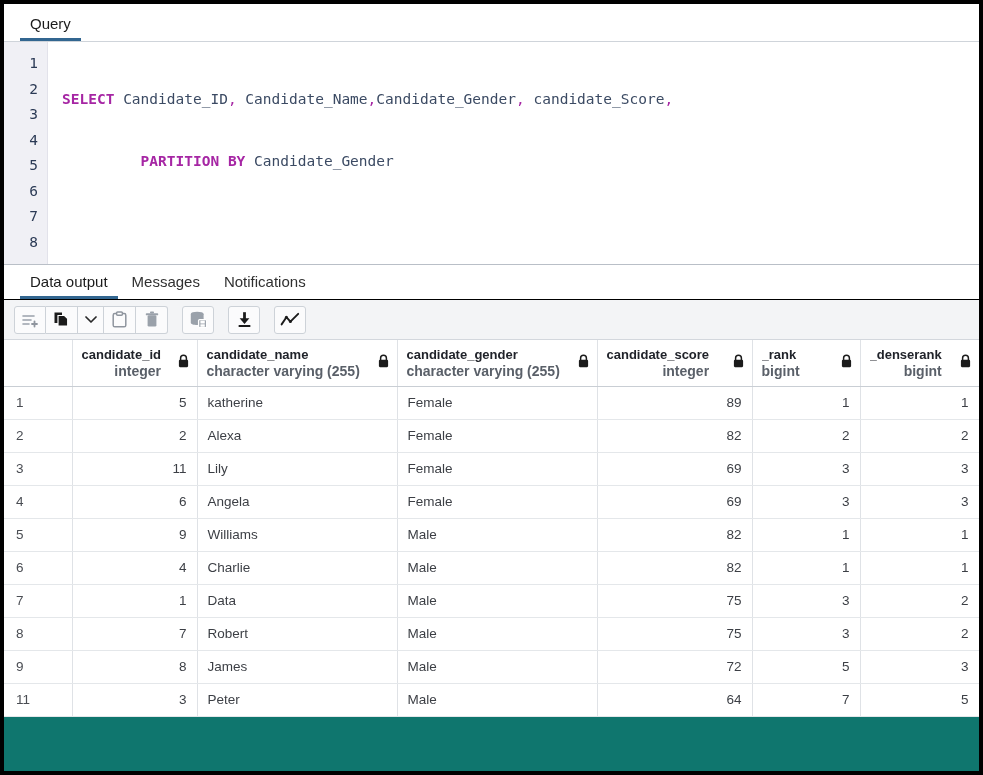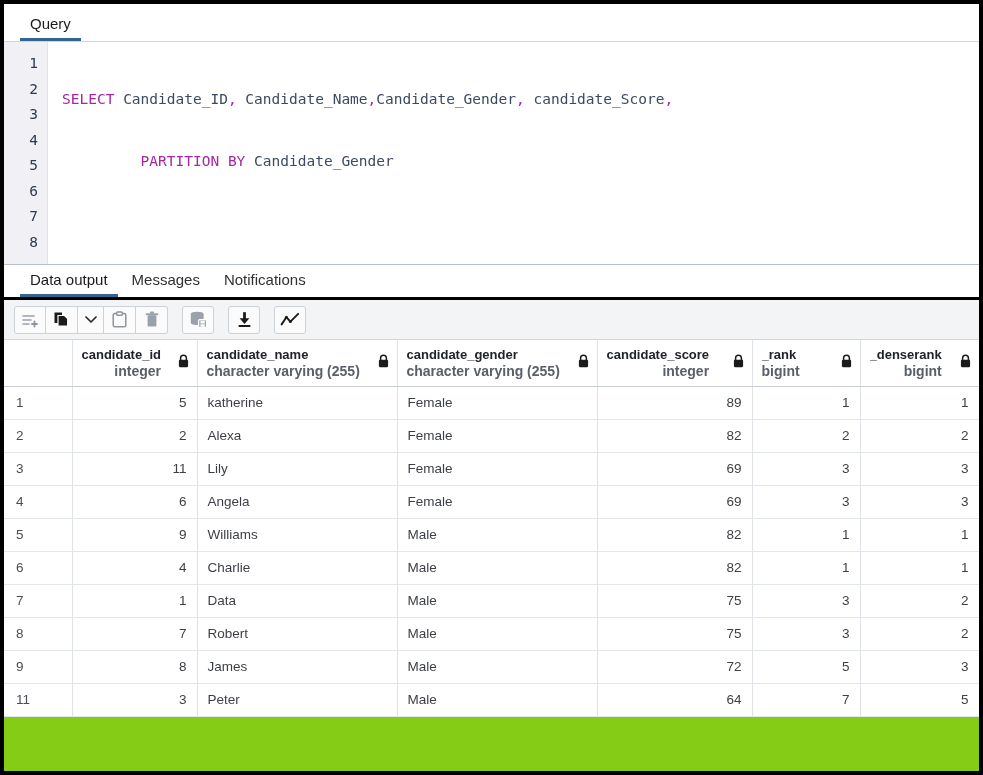--- a/index.html
+++ b/index.html
@@ -12,21 +12,21 @@
     font-family: "Liberation Sans", sans-serif;
     -webkit-font-smoothing: antialiased;
   }
 
   #app {
     position: relative;
     width: 983px;
     height: 775px;
     box-sizing: border-box;
     border: 4px solid #000000;
-    background: #84cc16;
+    background: #0f766e;
     overflow: hidden;
   }
 
   
   .tabstrip {
     display: flex;
     align-items: flex-end;
     height: 38px;
     background: #ffffff;
     border-bottom: 1px solid #cfd4da;
@@ -85,32 +85,32 @@
     overflow: hidden;
     white-space: pre;
   }
   .codeline {
     font-family: "DejaVu Sans Mono", monospace;
     font-size: 14.5px;
     line-height: 25.5px;
     color: #2b3a55;
     white-space: pre;
   }
-  .kw   { color: #a626a4; font-weight: normal; }
+  .kw   { color: #a626a4; font-weight: bold; }
   .id   { color: #3b4a63; }
   .pun  { color: #a626a4; }
 
   
   .out-tabstrip {
     display: flex;
     align-items: flex-end;
     height: 36px;
     background: #ffffff;
     border-top: 1px solid #b9bfc7;
-    border-bottom: 3px solid #000000;
+    border-bottom: 1px solid #000000;
     padding-left: 14px;
     box-sizing: border-box;
   }
 
   
   .restoolbar {
     display: flex;
     align-items: center;
     height: 40px;
     background: #f3f4f6;

